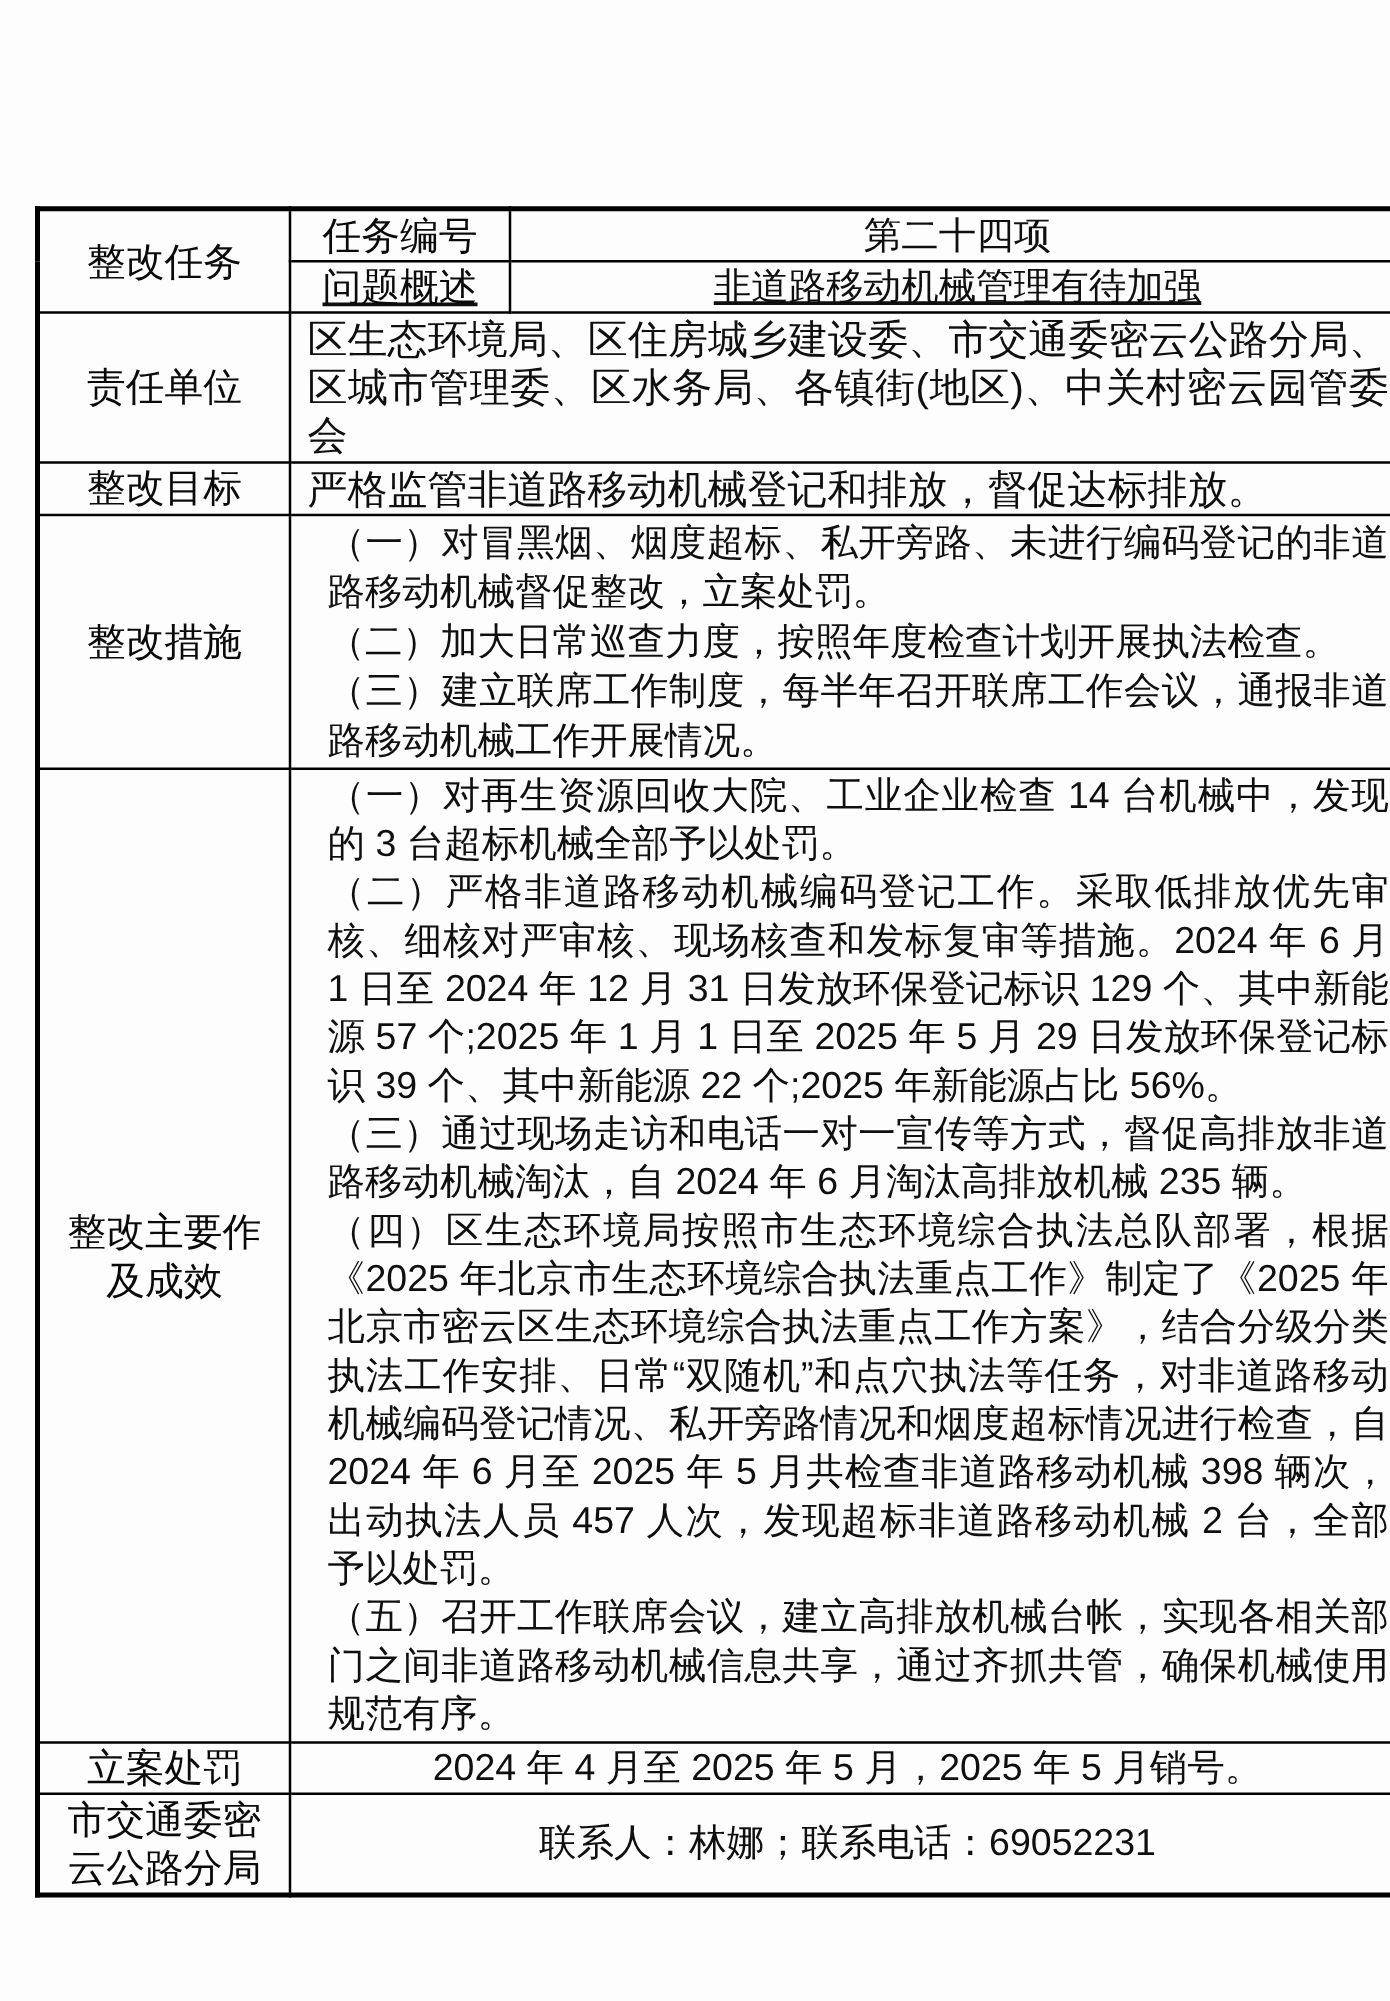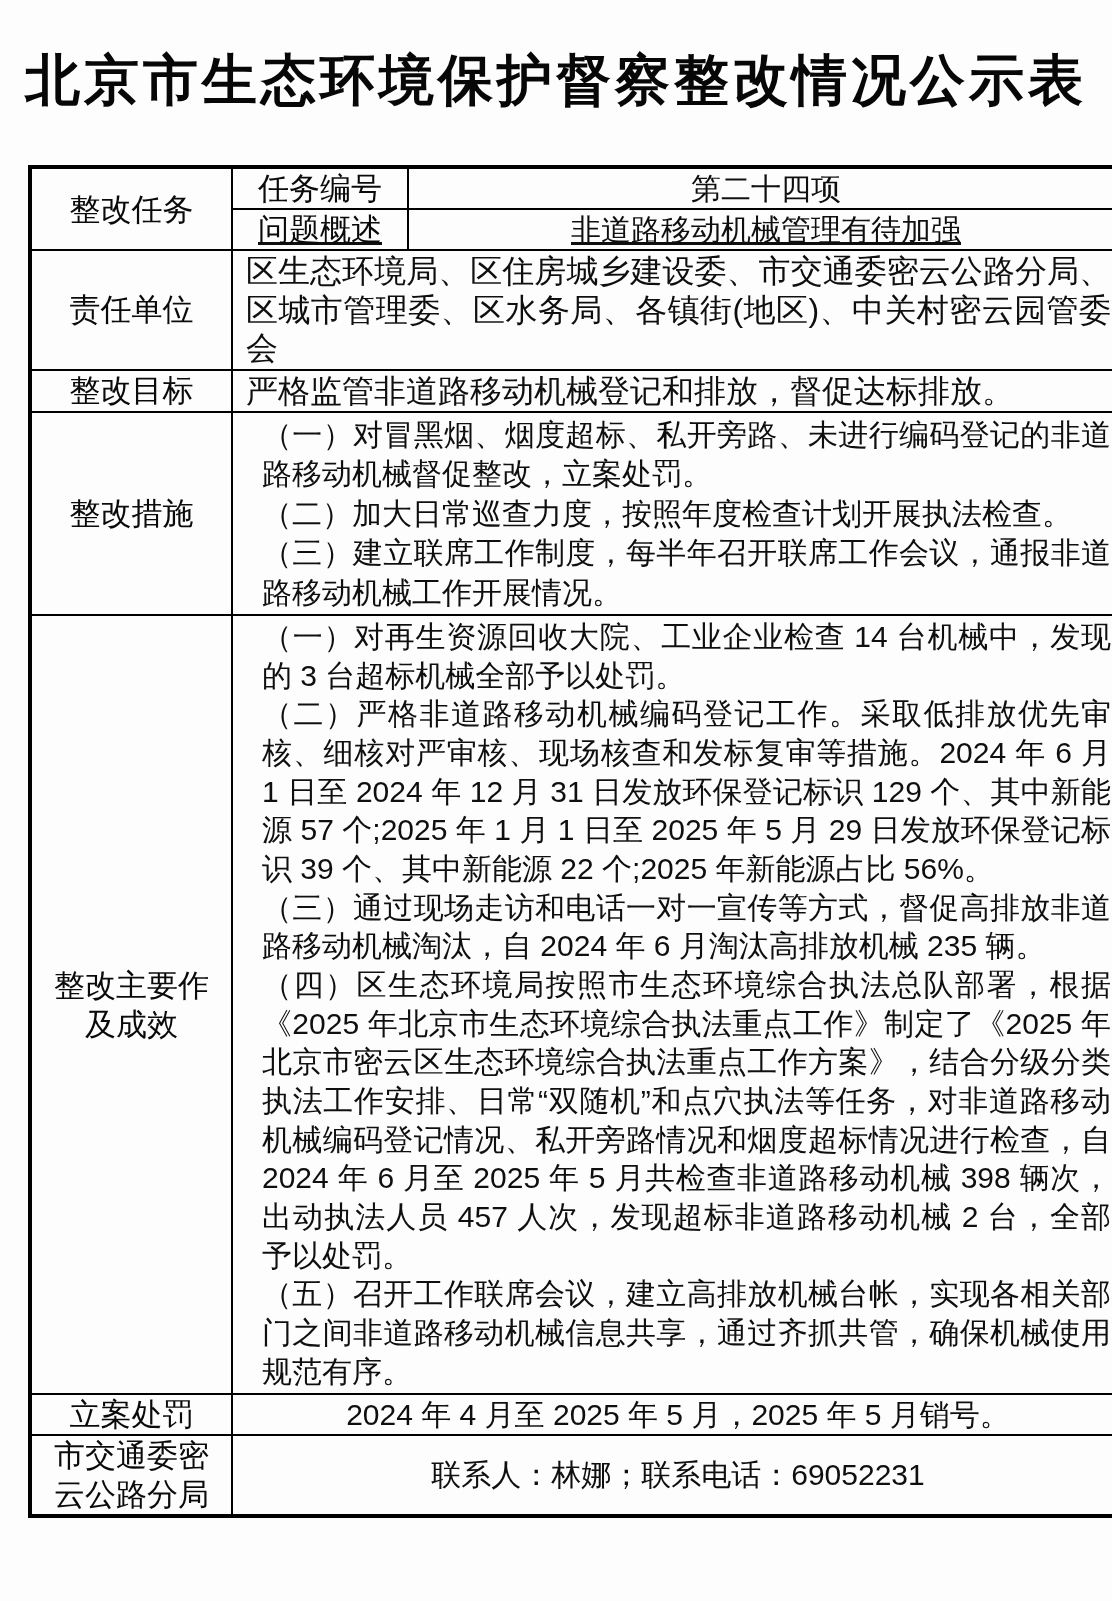--- a/index.html
+++ b/index.html
@@ -68,21 +68,20 @@
     text-justify: inter-ideograph;
     line-height: 39.4px;
   }
   td.results-cell .para { line-height: 38.65px; }
 </style>
 </head>
 <body>
 
 <div class="page">
 
-  <div class="doc-title">北京市生态环境保护督察整改情况公示表</div>
 
   <table class="rect-table">
     <colgroup>
       <col style="width:202px">
       <col style="width:176px">
       <col>
     </colgroup>
     <tbody>
       <tr style="height:40px;">
         <td class="lbl" rowspan="2">整改任务</td>

